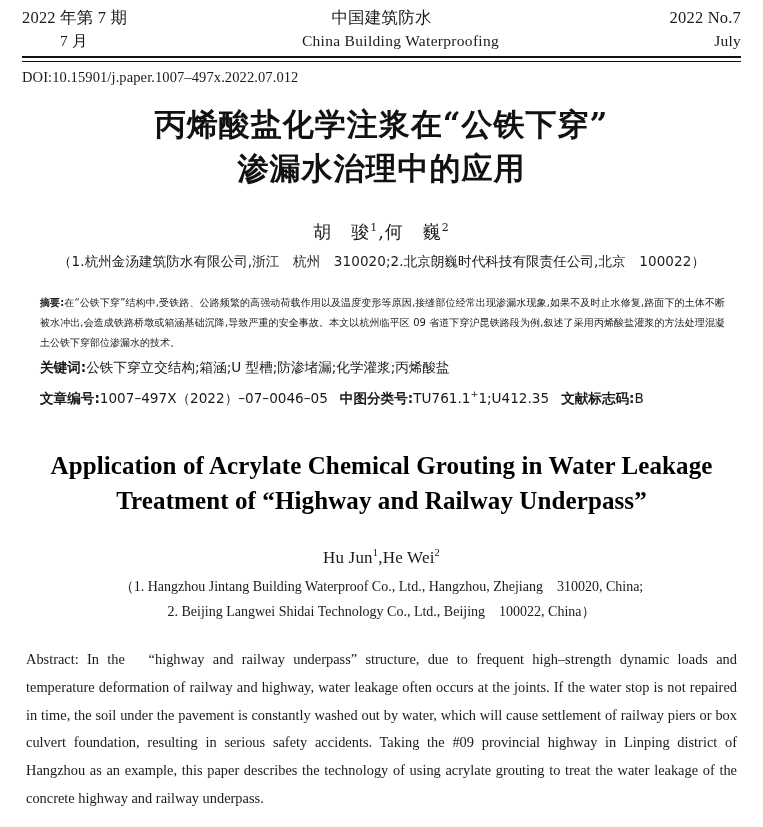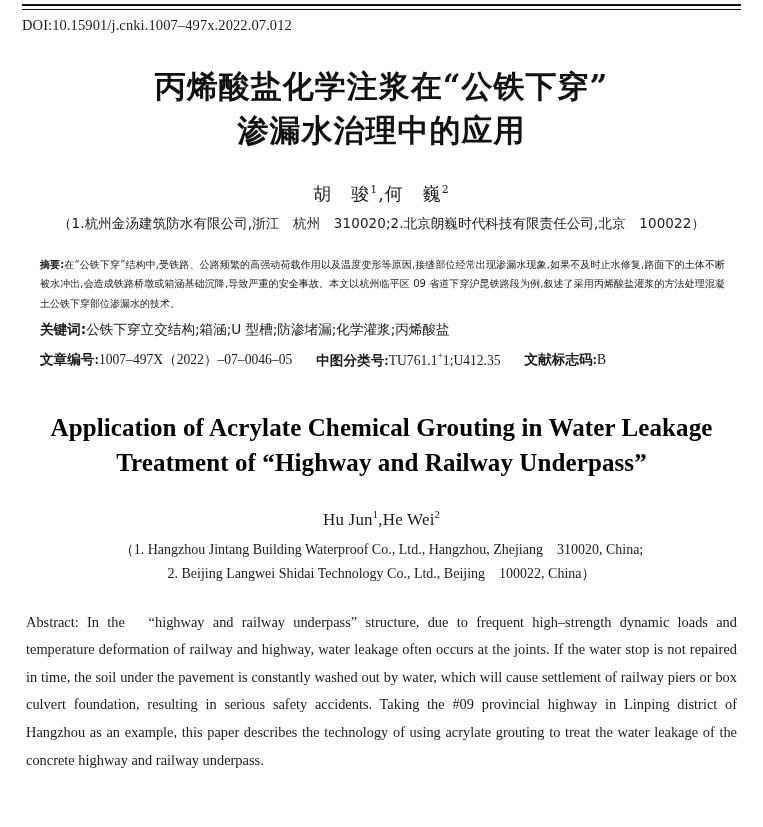--- a/index.html
+++ b/index.html
@@ -51,21 +51,21 @@
   }
 
   .doi {
     margin-top: 7px;
     font-size: 14.5px;
     letter-spacing: 0.1px;
   }
 
   
   .cn-title {
-    margin-top: 30px;
+    margin-top: 16px;
     text-align: center;
     font-family: "DejaVu Serif", "Liberation Serif", serif;
     font-weight: bold;
     font-size: 31px;
     line-height: 1.42;
     letter-spacing: 1px;
     color: #111;
   }
 
   
@@ -103,22 +103,21 @@
     margin-top: 2px;
     font-size: 13.6px;
     line-height: 1.98;
   }
   .cn-kw .lbl { font-weight: bold; }
   .cn-meta {
     margin-top: 4px;
     font-size: 13.6px;
     line-height: 1.95;
     display: flex;
-    gap: 24px;
-    font-family: Liberation Serif, serif;
+    gap: 12px;
   }
   .cn-meta .lbl { font-weight: bold; }
   .cn-meta .sup-plus { vertical-align: super; font-size: 9.5px; }
 
   
   .en-title {
     margin-top: 36px;
     text-align: center;
     font-weight: bold;
     font-size: 25px;
@@ -152,23 +151,35 @@
     line-height: 1.92;
     text-align: justify;
   }
   .en-abs .lbl { font-weight: normal; }
 </style>
 </head>
 <body>
 
 <div class="page">
 
+  <div class="runhead">
+    <div class="runhead-row first">
+      <div class="col-l">2022 年第 7 期</div>
+      <div class="col-c">中国建筑防水</div>
+      <div class="col-r">2022 No.7</div>
+    </div>
+    <div class="runhead-row second">
+      <div class="col-l">7 月</div>
+      <div class="col-c">China Building Waterproofing</div>
+      <div class="col-r">July</div>
+    </div>
+  </div>
   <div class="rule-double"></div>
 
-  <div class="doi">DOI:10.15901/j.cnki.1007–497x.2022.07.012</div>
+  <div class="doi">DOI:10.15901/j.paper.1007–497x.2022.07.012</div>
 
   <h1 class="cn-title">
     <div>丙烯酸盐化学注浆在“公铁下穿”</div>
     <div>渗漏水治理中的应用</div>
   </h1>
 
   <div class="cn-authors">
     <span>胡　骏</span><sup>1</sup><span>,</span><span>何　巍</span><sup>2</sup>
   </div>
   <div class="cn-affil">（1.杭州金汤建筑防水有限公司,浙江　杭州　310020;2.北京朗巍时代科技有限责任公司,北京　100022）</div>

